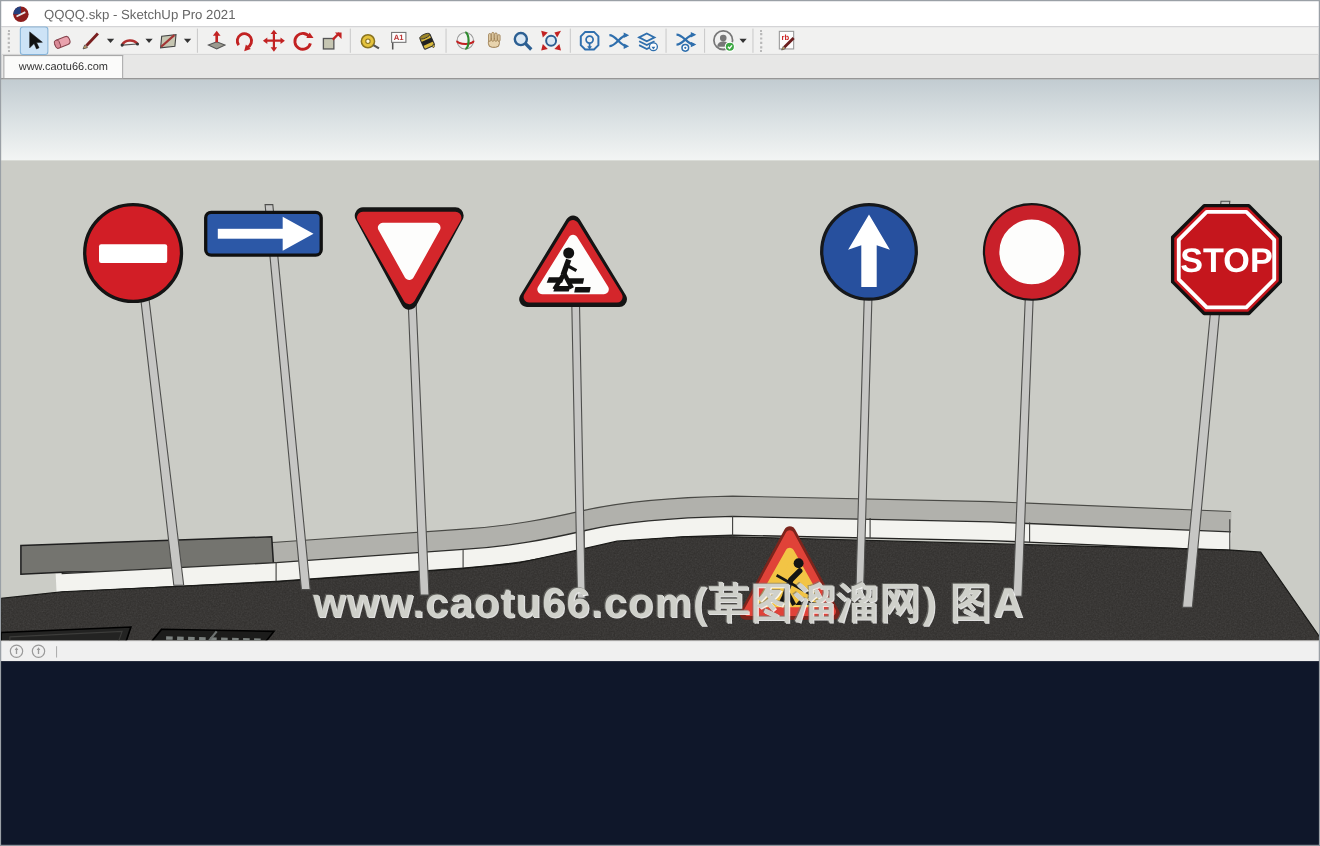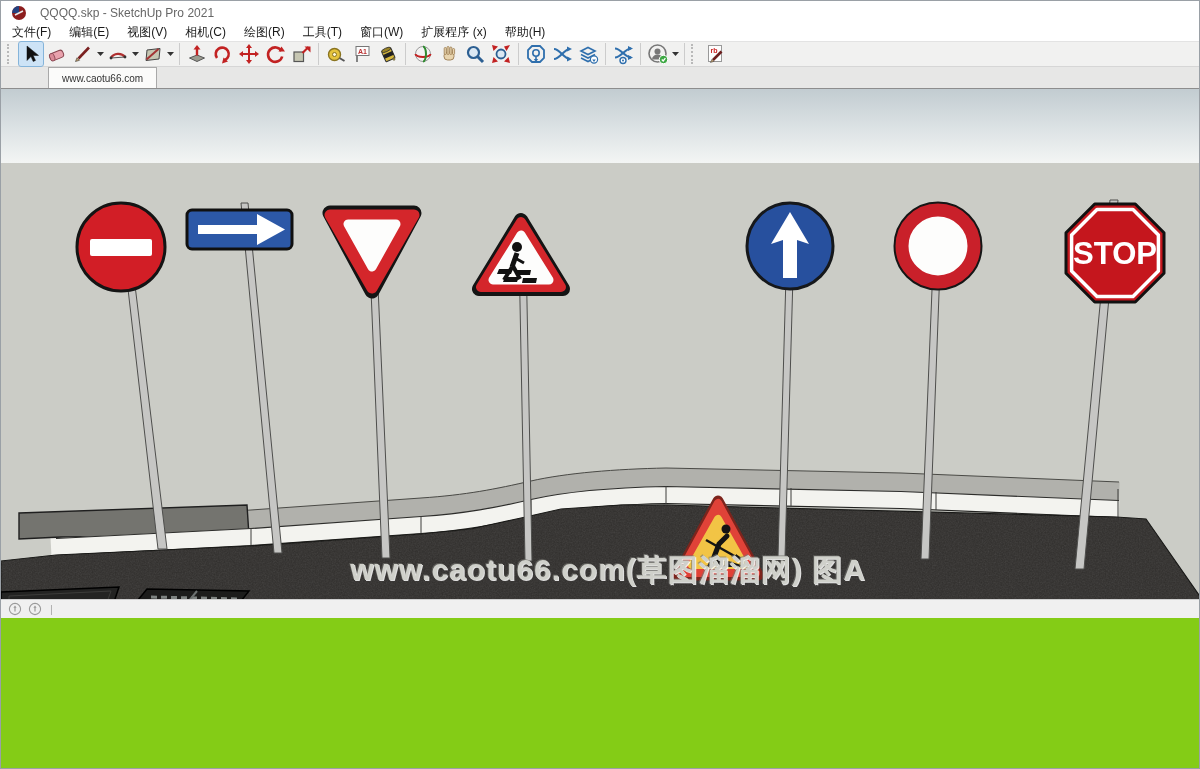--- a/index.html
+++ b/index.html
@@ -1,17 +1,17 @@
 <!DOCTYPE html>
 <html><head>
 <meta charset="utf-8">
 <style>
   html,body{margin:0;padding:0;}
   body{width:1200px;height:769px;font-family:"Liberation Sans",sans-serif;background:#fff;overflow:hidden;}
-  .window{position:relative;width:1200px;height:769px;background:#84cc16;border:1px solid #9aa0a6;box-sizing:border-box;}
+  .window{position:relative;width:1200px;height:769px;background:#0f172a;border:1px solid #9aa0a6;box-sizing:border-box;}
 
   
   .titlebar{height:23px;display:flex;align-items:center;padding-left:10px;background:#fff;}
   .app-icon{width:16px;height:16px;margin-right:13px;}
   .title-text{font-size:12px;color:#666;}
 
   
   .menubar{height:17px;display:flex;align-items:center;padding-left:2px;background:#fff;}
   .menu-item{font-size:12px;color:#1a1a1a;padding:0 9px;line-height:17px;white-space:nowrap;cursor:default;}
 
@@ -19,26 +19,26 @@
   .toolbar{height:26px;background:#f1f1f0;border-top:1px solid #e3e3e3;border-bottom:1px solid #d6d6d6;display:flex;align-items:center;padding-left:4px;box-sizing:border-box;}
   .handle{width:5px;height:20px;border-left:2px dotted #b9b9b9;margin:0 4px 0 2px;}
   .tool{width:24px;height:24px;display:flex;align-items:center;justify-content:center;margin:0 1px;border-radius:2px;flex:none;}
   .tool svg{display:block;}
   .tool.active{background:#cde3f6;outline:1px solid #85b4da;}
   .caret{width:9px;height:24px;display:flex;align-items:center;justify-content:center;flex:none;}
   .sep{width:1px;height:22px;background:#cccccc;margin:0 4px;flex:none;}
 
   
   .tabbar{height:22px;background:#e7e7e6;border-bottom:1px solid #8d8d8d;display:flex;align-items:flex-end;padding-left:2px;box-sizing:border-box;}
-  .tab{height:20px;background:#fbfbfa;border:1px solid #a9a9a9;border-bottom:none;padding:0 13px;font-size:10px;color:#333;display:flex;align-items:center;margin-left:45px;}
+  .tab{height:20px;background:#fbfbfa;border:1px solid #a9a9a9;border-bottom:none;padding:0 13px;font-size:10px;color:#333;display:flex;align-items:center;}
 
   
   .viewport{position:relative;height:510px;overflow:hidden;background:#cbccc6;}
   .viewport svg.scene{position:absolute;left:0;top:0;}
-  .watermark{position:absolute;left:16px;right:0;bottom:8px;text-align:center;font-size:30px;font-weight:bold;letter-spacing:1px;color:#cfd0ca;text-shadow:1px 1px 0 rgba(255,255,255,0.85),-1px -1px 0 rgba(118,119,113,0.6);}
+  .watermark{position:absolute;left:16px;right:0;bottom:8px;text-align:center;font-size:38px;font-weight:bold;letter-spacing:1px;color:#cfd0ca;text-shadow:1px 1px 0 rgba(255,255,255,0.85),-1px -1px 0 rgba(118,119,113,0.6);}
 
   
   .statusbar{height:19px;background:#f0f0f0;border-top:1px solid #cfcfcf;display:flex;align-items:center;padding-left:6px;box-sizing:border-box;}
   .sicon{width:15px;height:15px;margin-right:5px;display:flex;align-items:center;justify-content:center;}
   .sdivider{color:#aaa;margin:0 7px 0 3px;font-size:11px;}
   .status-text{font-size:12px;color:#111;}
 </style>
 </head>
 <body>
 
@@ -46,31 +46,20 @@
 
   <div class="titlebar">
     <svg class="app-icon" width="16" height="16" viewBox="0 0 16 16">
       <circle cx="8" cy="8" r="7" fill="#8c1d1d"></circle>
       <path d="M1,8 A7 7 0 0 1 8,1 L8,8 Z" fill="#24407e"></path>
       <path d="M4,10 L12,6" stroke="#e8e8e8" stroke-width="1.6"></path>
     </svg>
     <span class="title-text">QQQQ.skp - SketchUp Pro 2021</span>
   </div>
 
-  <div class="menubar">
-    <span class="menu-item">文件(F)</span>
-    <span class="menu-item">编辑(E)</span>
-    <span class="menu-item">视图(V)</span>
-    <span class="menu-item">相机(C)</span>
-    <span class="menu-item">绘图(R)</span>
-    <span class="menu-item">工具(T)</span>
-    <span class="menu-item">窗口(W)</span>
-    <span class="menu-item">扩展程序 (x)</span>
-    <span class="menu-item">帮助(H)</span>
-  </div>
 
   <div class="toolbar">
     <div class="handle"></div>
 
     <span class="tool active">
       <svg width="22" height="22" viewBox="0 0 22 22">
         <polygon points="7,3 7,17.5 11,13.5 13.2,18.5 15.5,17.4 13.2,12.6 18.5,12.4" fill="#111" stroke="#111" stroke-width="0.5"></polygon>
       </svg>
     </span>
 

